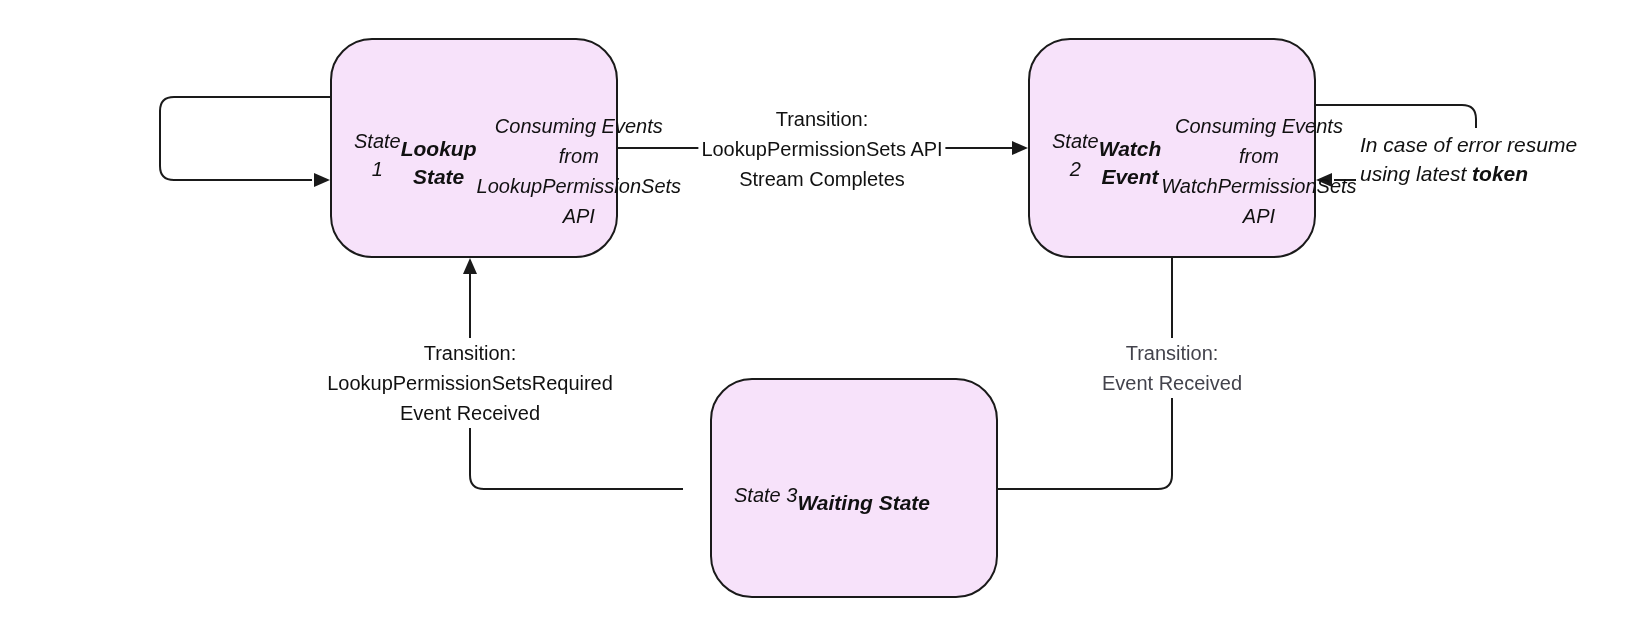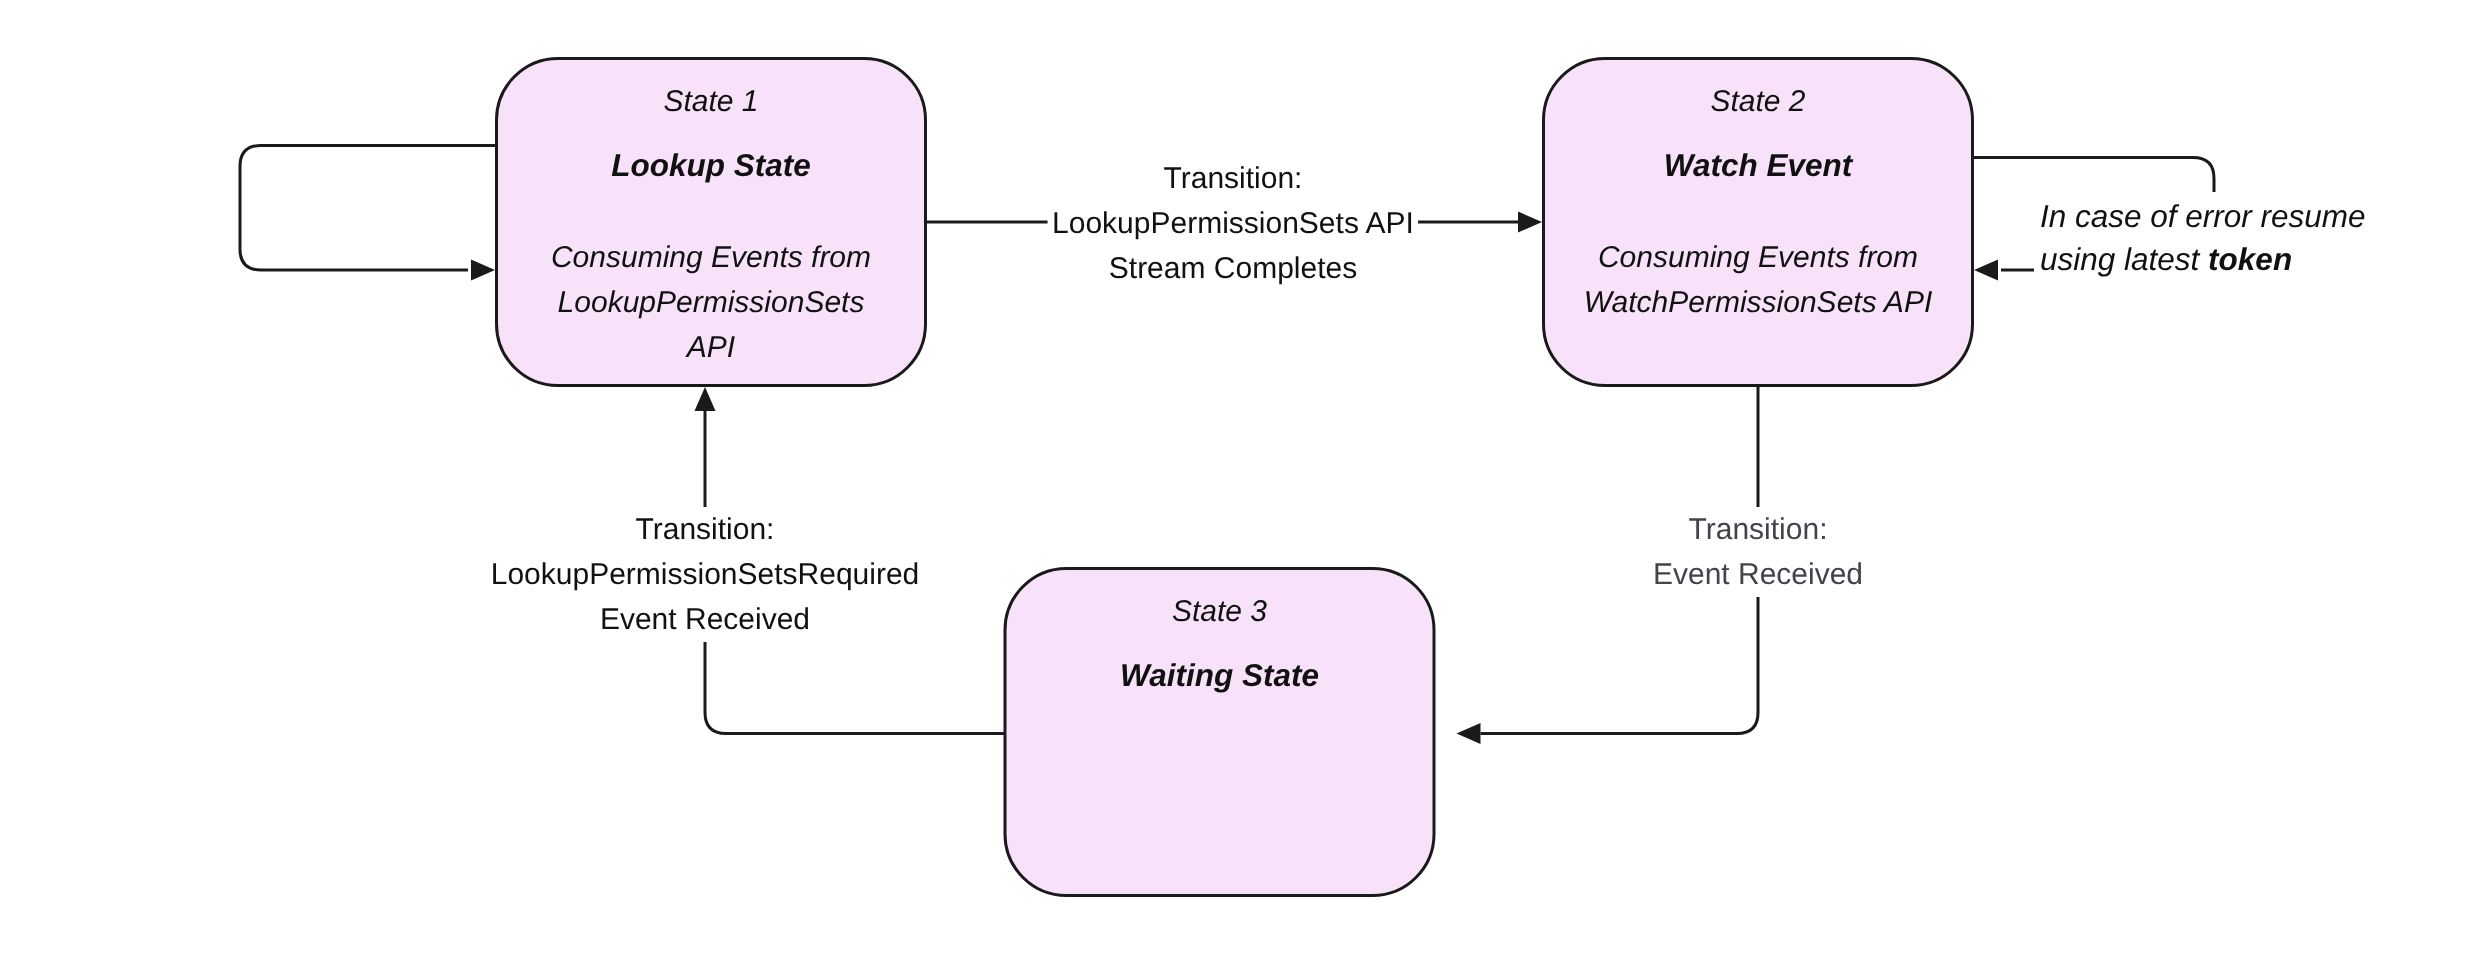--- a/index.html
+++ b/index.html
@@ -22,30 +22,30 @@
   svg.edges { position: absolute; left: 0; top: 0; z-index: 0; }
   .edge { stroke: var(--line); stroke-width: 2; fill: none; }
   .arrowhead { fill: var(--line); stroke: none; }
 
   .state {
     position: absolute; width: 288px; height: 220px;
     background: var(--state-fill);
     border: 2px solid var(--state-border);
     border-radius: 42px;
     box-sizing: border-box;
-    display: flex; flex-direction: column; align-items: center;
+    display: flex; flex-direction: row; align-items: center;
     text-align: center;
     padding: 14px 22px 0 22px;
     z-index: 1;
     font-style: italic;
     color: var(--text);
   }
   #state-1 { left: 330px; top: 38px; }
   #state-2 { left: 1028px; top: 38px; }
-  #state-3 { left: 669px; top: 378px; }
+  #state-3 { left: 710px; top: 378px; }
   .state-title { font-size: 20px; line-height: 28px; }
   .state-name  { font-size: 21px; line-height: 28px; font-weight: bold; margin-top: 15px; }
   .state-desc  { font-size: 20px; line-height: 30px; margin-top: 32px; }
 
   .edge-label {
     position: absolute; z-index: 2;
     background: var(--background);
     text-align: center;
     font-size: 20px; line-height: 30px;
     color: var(--text);

